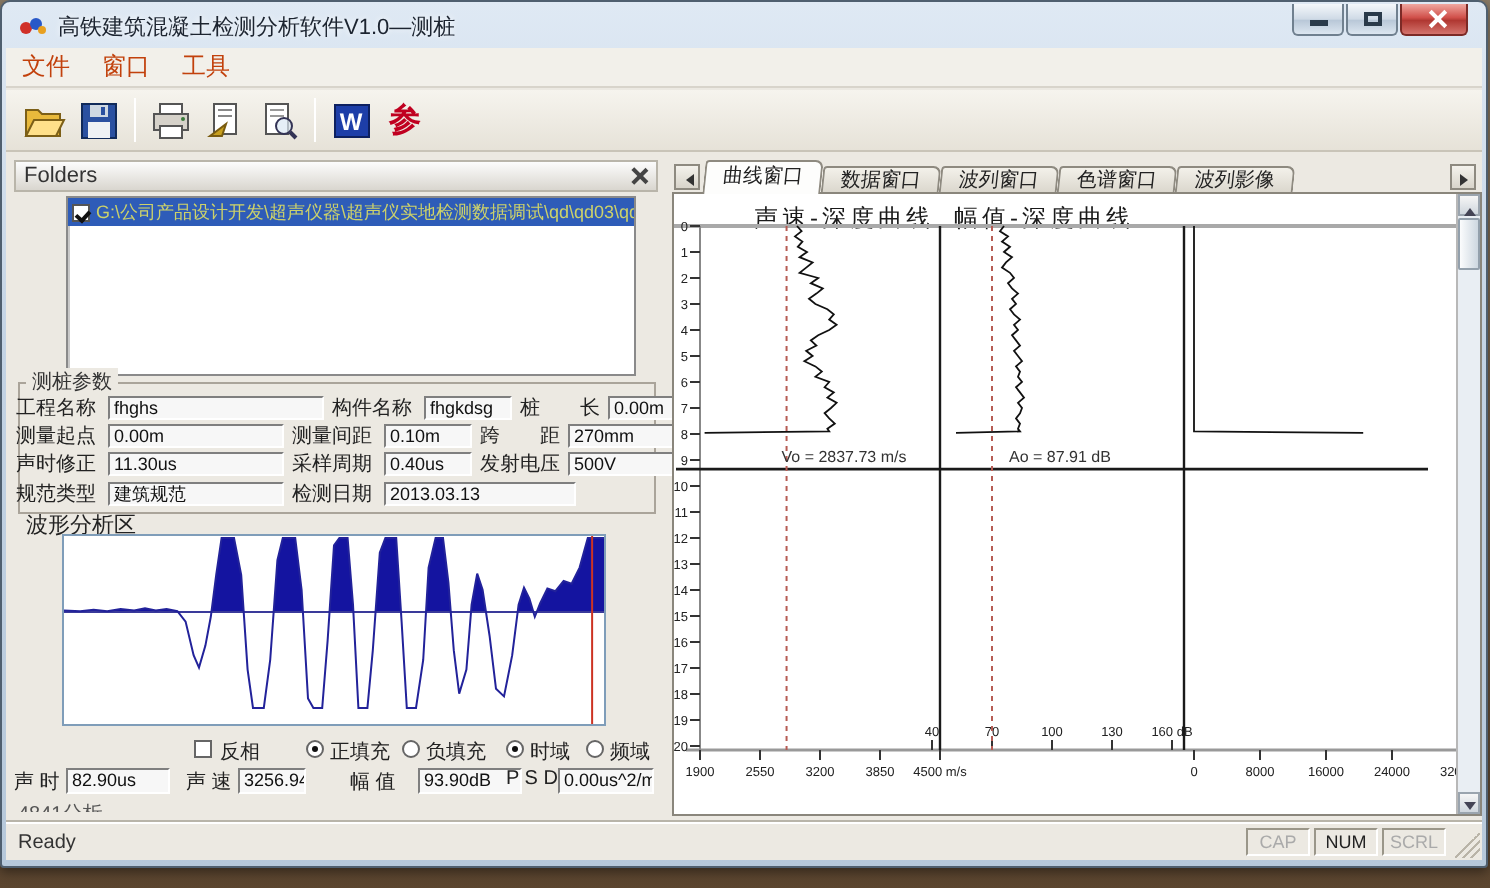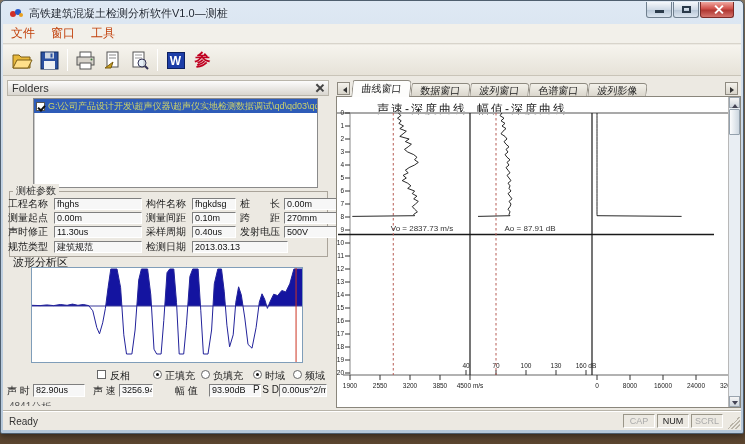--- a/index.html
+++ b/index.html
@@ -195,21 +195,21 @@
           <span class="cb on"></span>
           <span class="list-path">G:\公司产品设计开发\超声仪器\超声仪实地检测数据调试\qd\qd03\qd03-a...</span>
         </div>
       </div>
 
       <div class="groupbox"></div>
       <span class="gb-label">测桩参数</span>
 
       <div class="prow" style="top:119px;">
         <span class="plbl" style="width:46px">工程名称</span>
-        <span class="pfld" style="width:88px">fhghs</span>
+        <span class="pfld" style="width:108px">fhghs</span>
         <span class="plbl" style="width:46px;margin-left:4px">构件名称</span>
         <span class="pfld" style="width:44px">fhgkdsg</span>
         <span class="plbl" style="width:44px;margin-left:4px">桩　　长</span>
         <span class="pfld" style="width:78px">0.00m</span>
       </div>
       <div class="prow" style="top:133px;">
         <span class="plbl" style="width:46px">测量起点</span>
         <span class="pfld" style="width:88px">0.00m</span>
         <span class="plbl" style="width:46px;margin-left:4px">测量间距</span>
         <span class="pfld" style="width:44px">0.10m</span>

